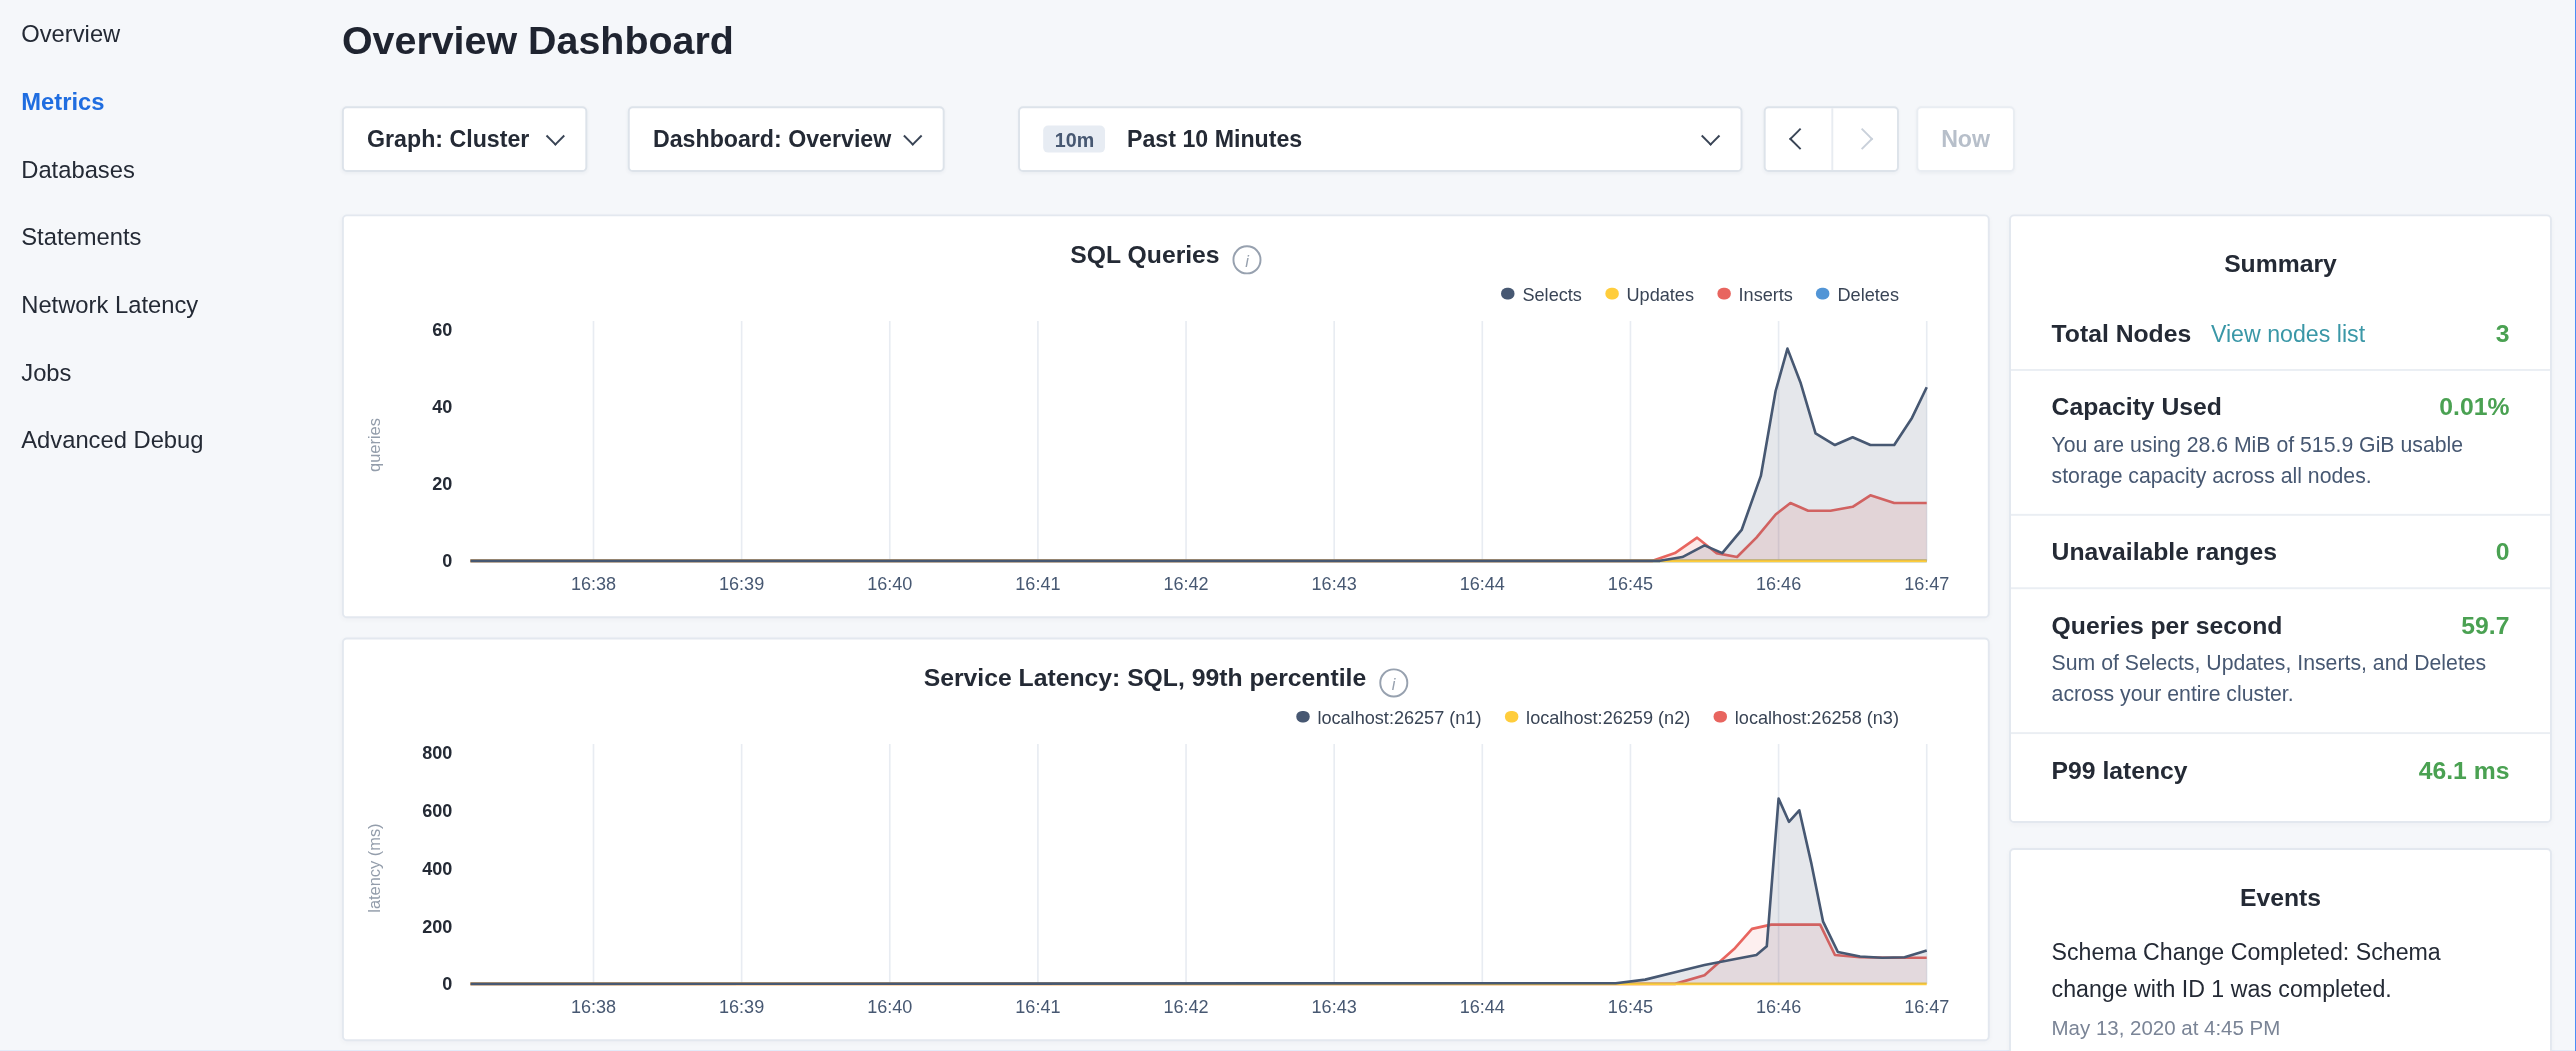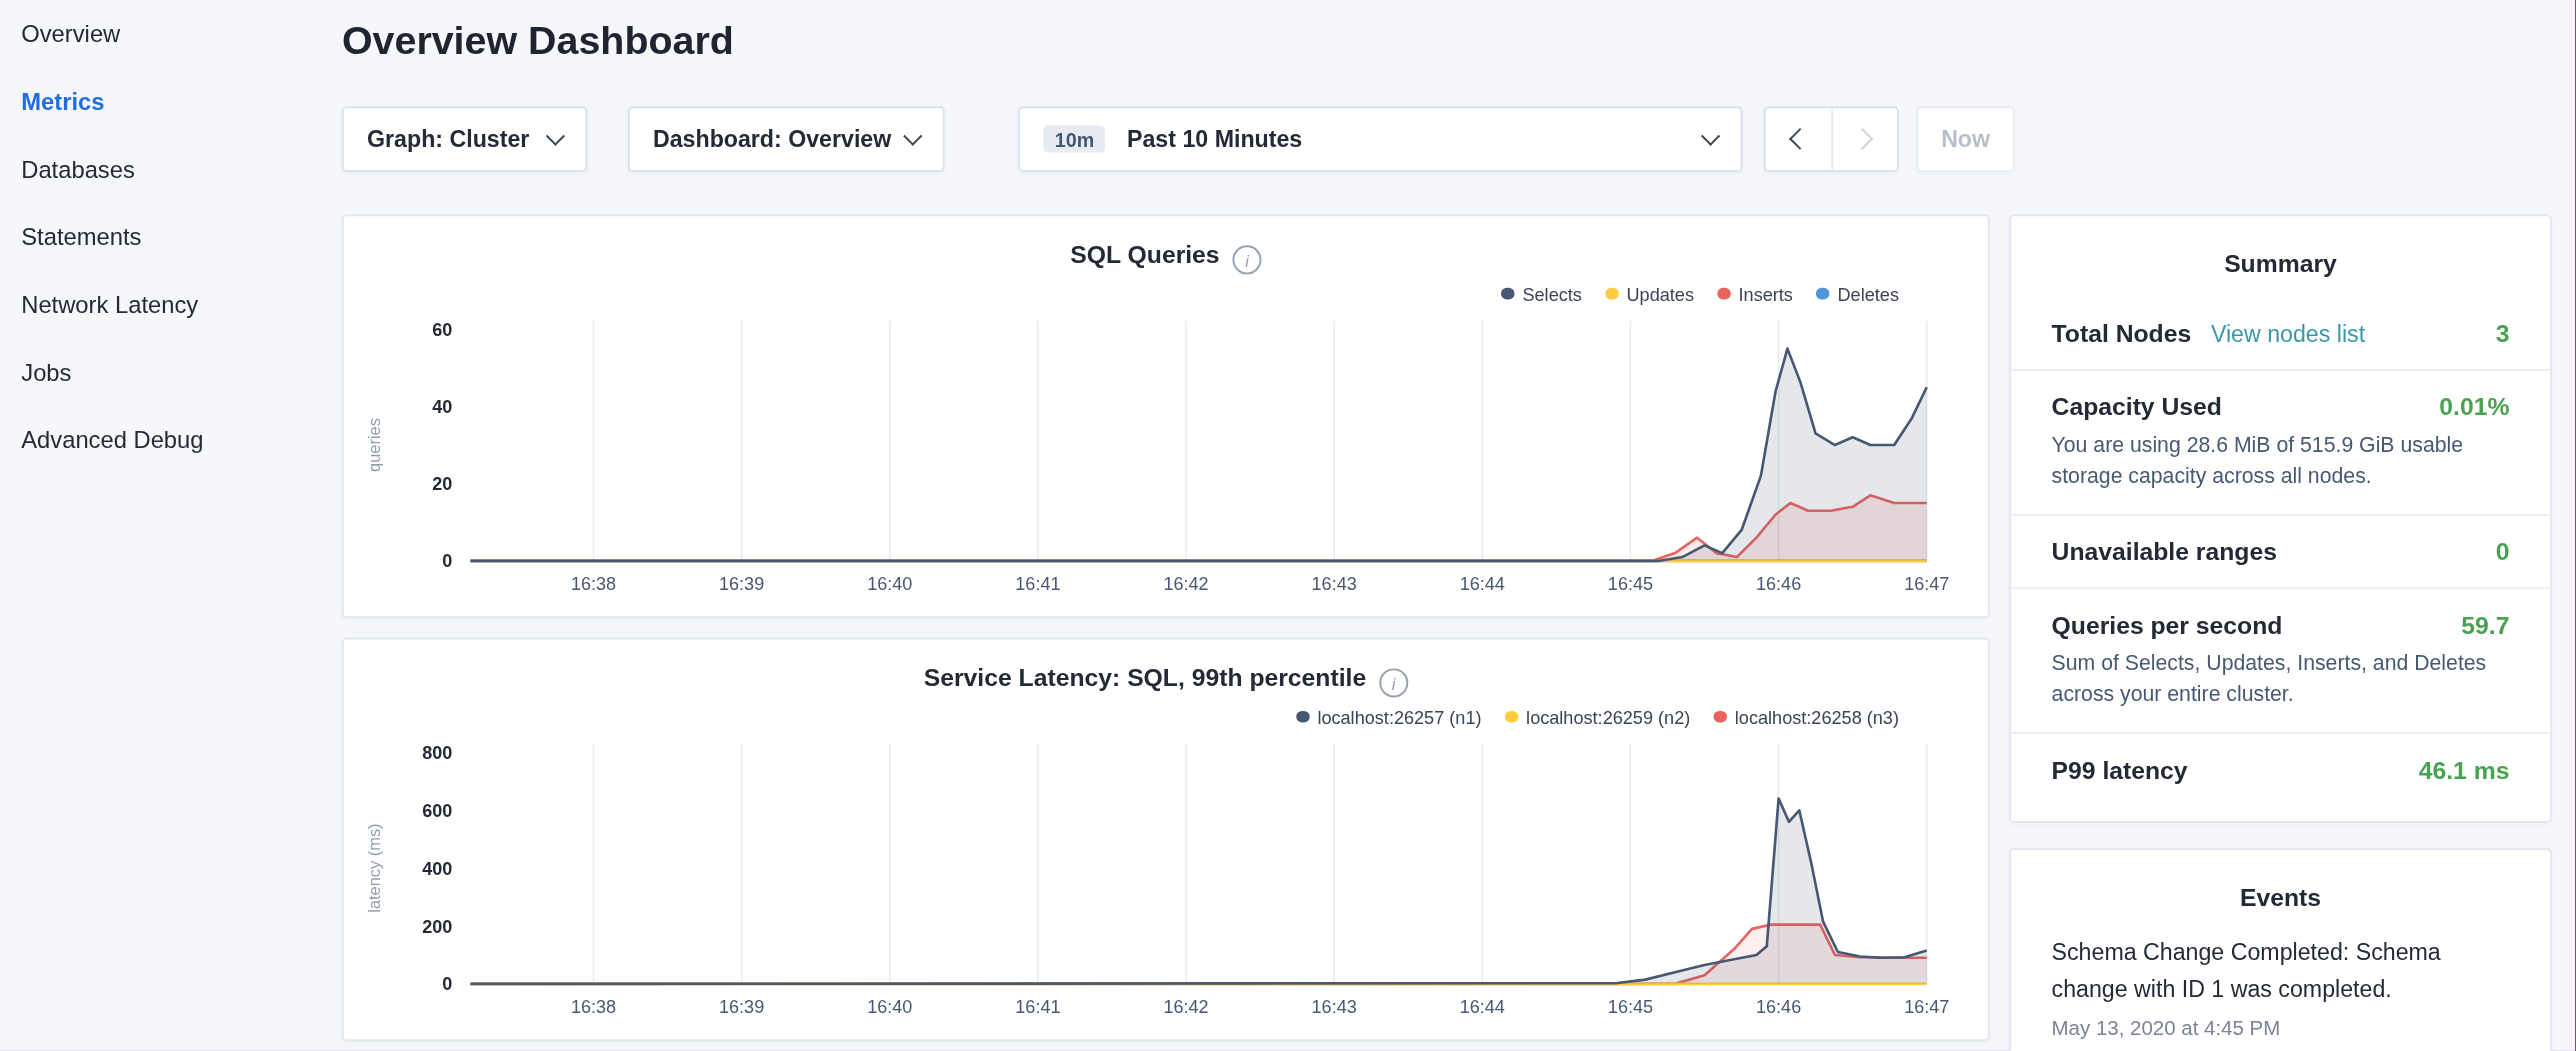--- a/index.html
+++ b/index.html
@@ -1,16 +1,16 @@
 <!DOCTYPE html>
 <html style="font-size:13.6px"><head>
 <meta charset="utf-8">
 <style>
   html,body{margin:0;padding:0;background:#f5f7fa;}
-  .viewport{position:relative;width:2576px;height:1051px;overflow:hidden;background:#6d28d9;}
+  .viewport{position:relative;width:2576px;height:1051px;overflow:hidden;background:#3b82f6;}
   .canvas{position:absolute;top:0;left:0;width:1333px;height:544px;transform:scale(1.9318);transform-origin:0 0;
           font-family:"Liberation Sans",sans-serif;color:#242a35;background:#f5f7fa;}
 
   
   .sidenav{position:absolute;left:0;top:0;width:170px;height:544px;}
   .nav-item{height:35px;display:flex;align-items:center;padding-left:11px;font-size:12.3px;color:#242a35;cursor:pointer;}
   .nav-item.active{color:#1f6de0;font-weight:700;}
 
   
   .page-title{position:absolute;left:177px;top:10.2px;margin:0;font-size:20.4px;font-weight:700;color:#1f2430;}

